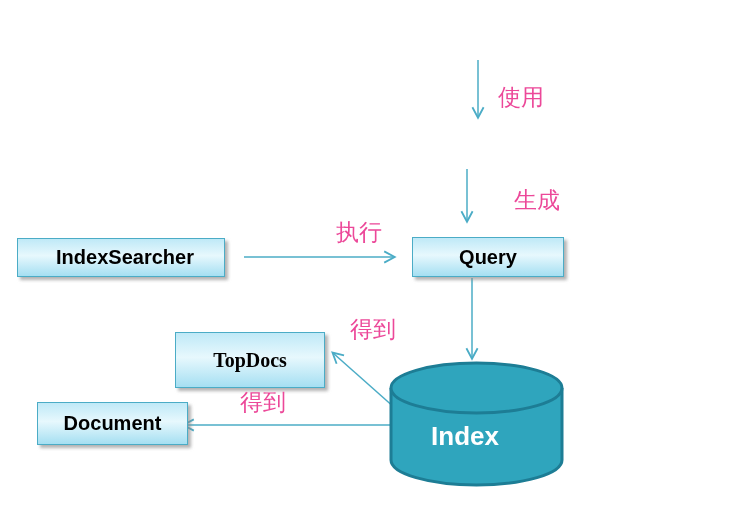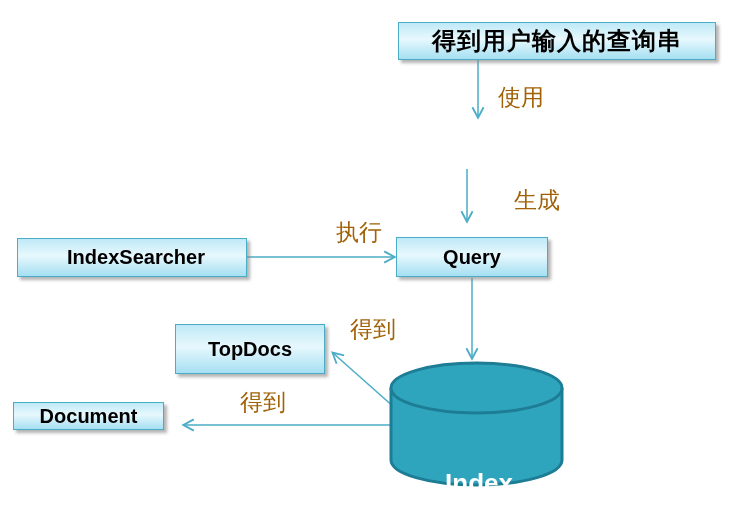--- a/index.html
+++ b/index.html
@@ -26,44 +26,43 @@
     align-items: center;
     justify-content: center;
     color: #000000;
     font-weight: bold;
     font-size: 20px;
     white-space: nowrap;
   }
   .node-cn { font-size: 24px; letter-spacing: 1px; }
   #n-user-input    { left: 398px; top: 22px;  width: 318px; height: 38px; }
   #n-query-parser  { left: 399px; top: 128px; width: 186px; height: 40px; }
-  #n-query         { left: 396px; top: 237px; width: 152px; height: 40px; }
-  #n-index-searcher{ left: 17px;  top: 238px; width: 230px; height: 39px; padding-left: 8px; }
-  #n-top-docs      { left: 175px; top: 324px; width: 150px; height: 50px; }
-  #n-document      { left: 13px;  top: 402px; width: 151px; height: 28px; }
+  #n-query         { left: 412px; top: 237px; width: 152px; height: 40px; }
+  #n-index-searcher{ left: 17px;  top: 238px; width: 208px; height: 39px; padding-left: 8px; }
+  #n-top-docs      { left: 175px; top: 332px; width: 150px; height: 56px; font-family: Liberation Serif, serif; }
+  #n-document      { left: 37px;  top: 402px; width: 151px; height: 43px; }
   .edge-label {
     position: absolute;
-    color: #a16207;
+    color: #ec4899;
     font-size: 23px;
     font-weight: normal;
     white-space: nowrap;
   }
   #el-use       { left: 498px; top: 82px;  }
   #el-generate  { left: 514px; top: 185px; }
   #el-execute   { left: 304px; top: 217px; margin-left: 32px; }
   #el-get-top   { left: 350px; top: 314px; }
   #el-get-doc   { left: 240px; top: 387px; }
   #cyl-label {
     position: absolute;
-    left: 405px; top: 421px; width: 148px;
+    left: 391px; top: 421px; width: 148px;
     text-align: center;
     color: #ffffff;
     font-weight: bold;
     font-size: 26px;
-    margin-top: 47px;
   }
 </style>
 </head>
 <body>
 
 <div id="canvas">
 
   <svg id="connectors" viewBox="0 0 739 514" xmlns="http://www.w3.org/2000/svg">
     <defs>
       <marker id="arw" markerUnits="userSpaceOnUse" markerWidth="14" markerHeight="14" refX="8" refY="5" orient="auto" viewBox="0 0 10 10">
@@ -77,21 +76,20 @@
     <path d="M472,278 L472,358" fill="none" stroke="#4bacc6" stroke-width="1.5" marker-end="url(#arw)"></path>
     <path d="M413,424 L333,353" fill="none" stroke="#4bacc6" stroke-width="1.5" marker-end="url(#arw)"></path>
     <path d="M402,425 L184,425" fill="none" stroke="#4bacc6" stroke-width="1.5" marker-end="url(#arw)"></path>
 
     <g>
       <path d="M391,388 L391,460 A85.5,25 0 0 0 562,460 L562,388" fill="#2fa5bd" stroke="#1d7d95" stroke-width="3"></path>
       <ellipse cx="476.5" cy="388" rx="85.5" ry="25" fill="#2fa5bd" stroke="#1d7d95" stroke-width="3"></ellipse>
     </g>
   </svg>
 
-  <div class="node node-cn" id="n-user-input">得到用户输入的查询串</div>
 
 
   <div class="node" id="n-query">Query</div>
 
   <div class="node" id="n-index-searcher">IndexSearcher</div>
 
   <div class="node" id="n-top-docs">TopDocs</div>
 
   <div class="node" id="n-document">Document</div>
 

